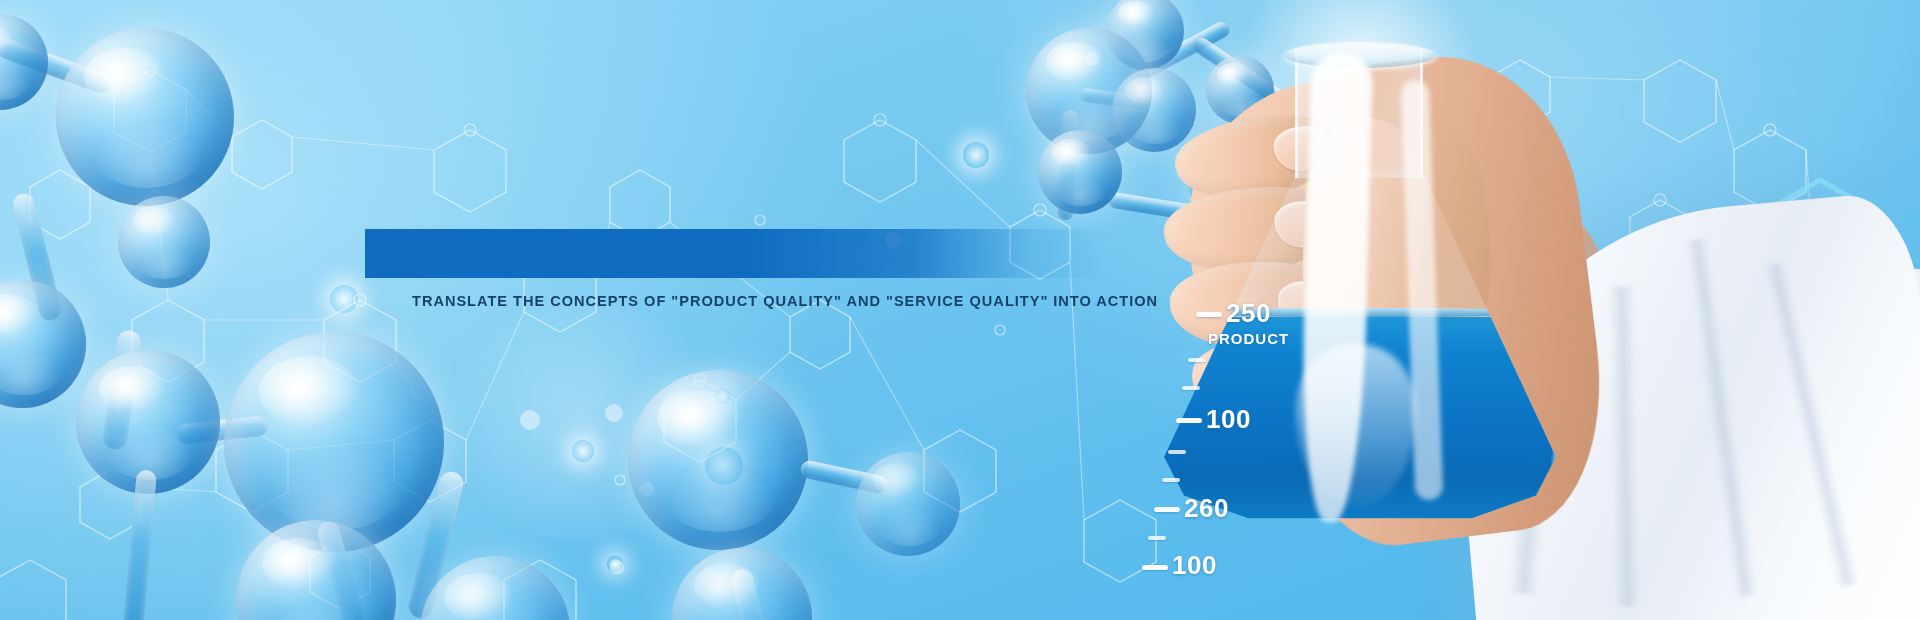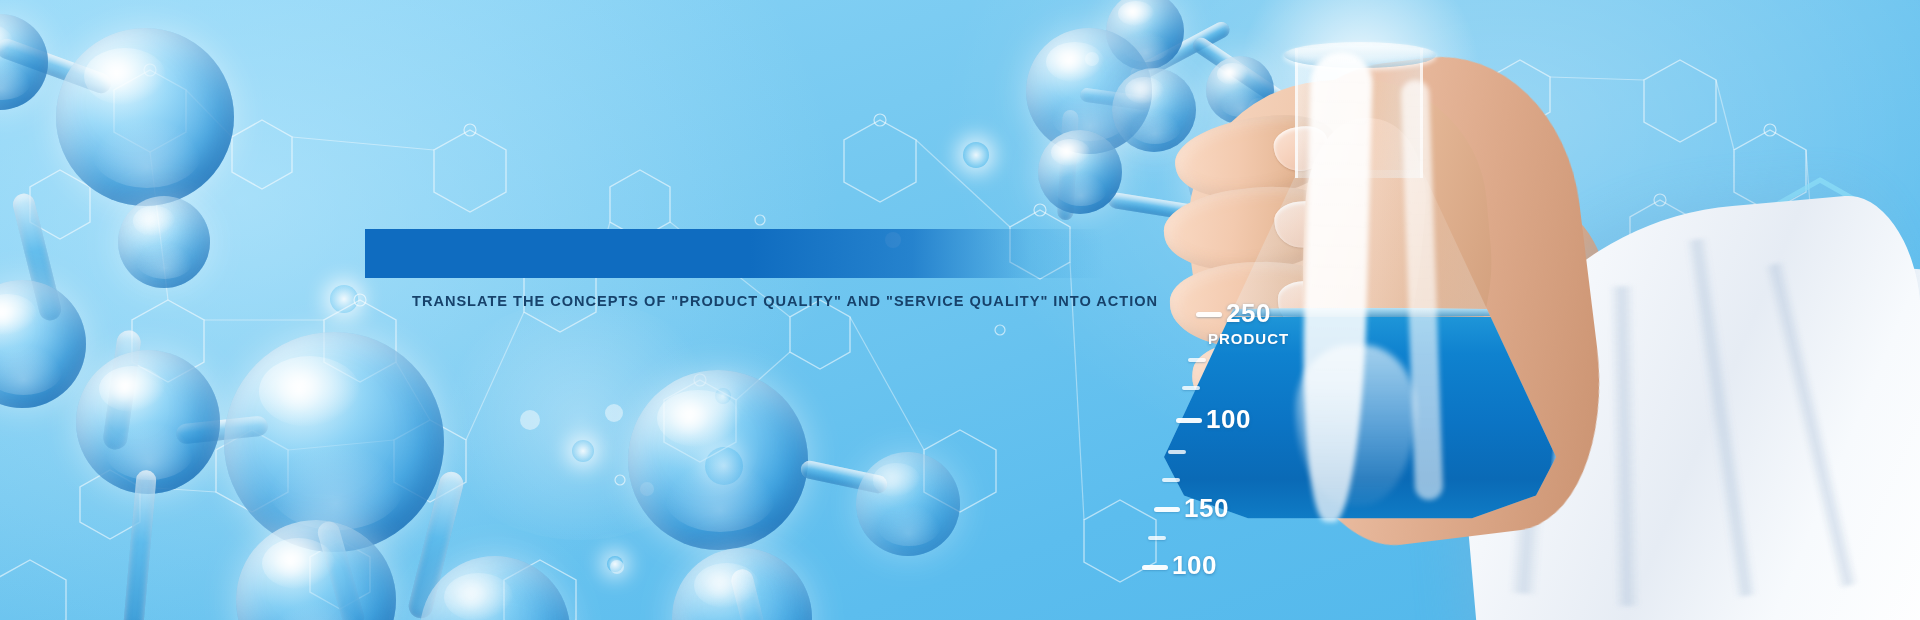--- a/index.html
+++ b/index.html
@@ -423,21 +423,21 @@
         <div class="tick" style="left:46px;  top:292px; width:26px;"></div>
         <div class="mlabel" style="left:76px;  top:278px; font-size:26px;">250</div>
         <div class="mlabel" style="left:58px;  top:310px; font-size:15px; letter-spacing:1px;">PRODUCT</div>
         <div class="tick minor" style="left:38px;  top:338px; width:18px;"></div>
         <div class="tick minor" style="left:32px;  top:366px; width:18px;"></div>
         <div class="tick" style="left:26px;  top:398px; width:26px;"></div>
         <div class="mlabel" style="left:56px;  top:384px; font-size:26px;">100</div>
         <div class="tick minor" style="left:18px;  top:430px; width:18px;"></div>
         <div class="tick minor" style="left:12px;  top:458px; width:18px;"></div>
         <div class="tick" style="left:4px;   top:487px; width:26px;"></div>
-        <div class="mlabel" style="left:34px;  top:473px; font-size:26px;">150</div>
+        <div class="mlabel" style="left:34px;  top:473px; font-size:26px;">260</div>
         <div class="tick minor" style="left:-2px;  top:516px; width:18px;"></div>
         <div class="tick" style="left:-8px;  top:545px; width:26px;"></div>
         <div class="mlabel" style="left:22px;  top:530px; font-size:26px;">100</div>
       </div>
     </div>
   </div>
 
   <div id="titlebar"></div>
   <div id="subtitle">TRANSLATE THE CONCEPTS OF "PRODUCT QUALITY" AND "SERVICE QUALITY" INTO ACTION</div>
 

